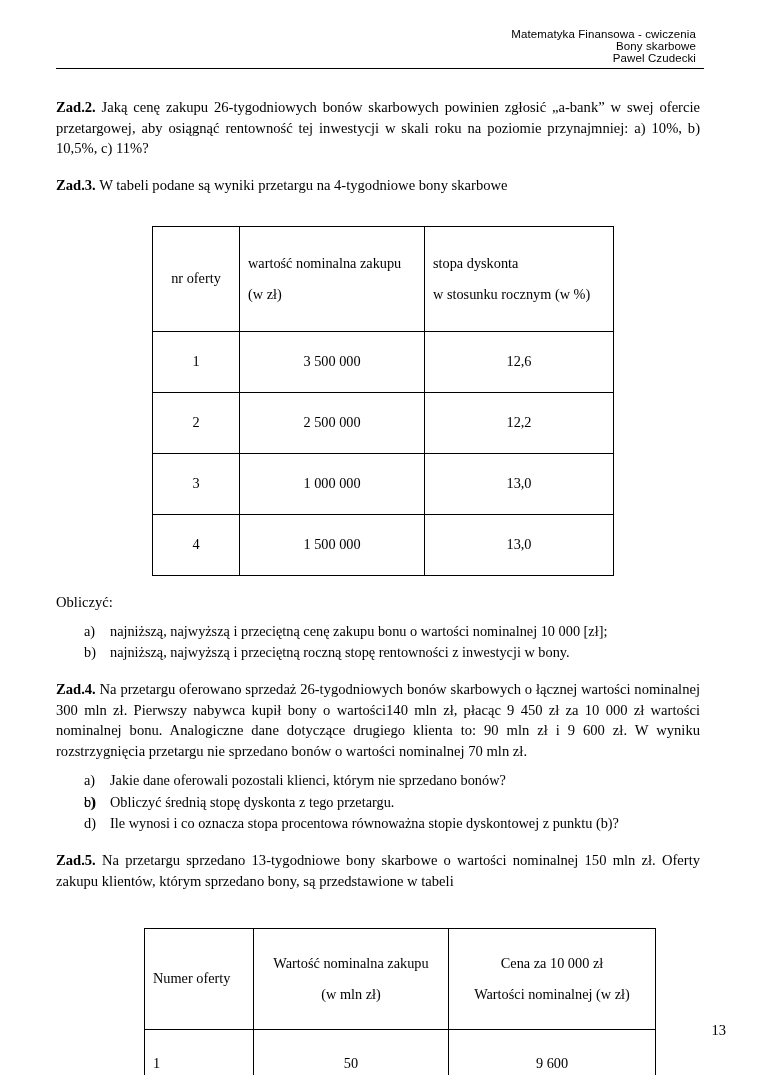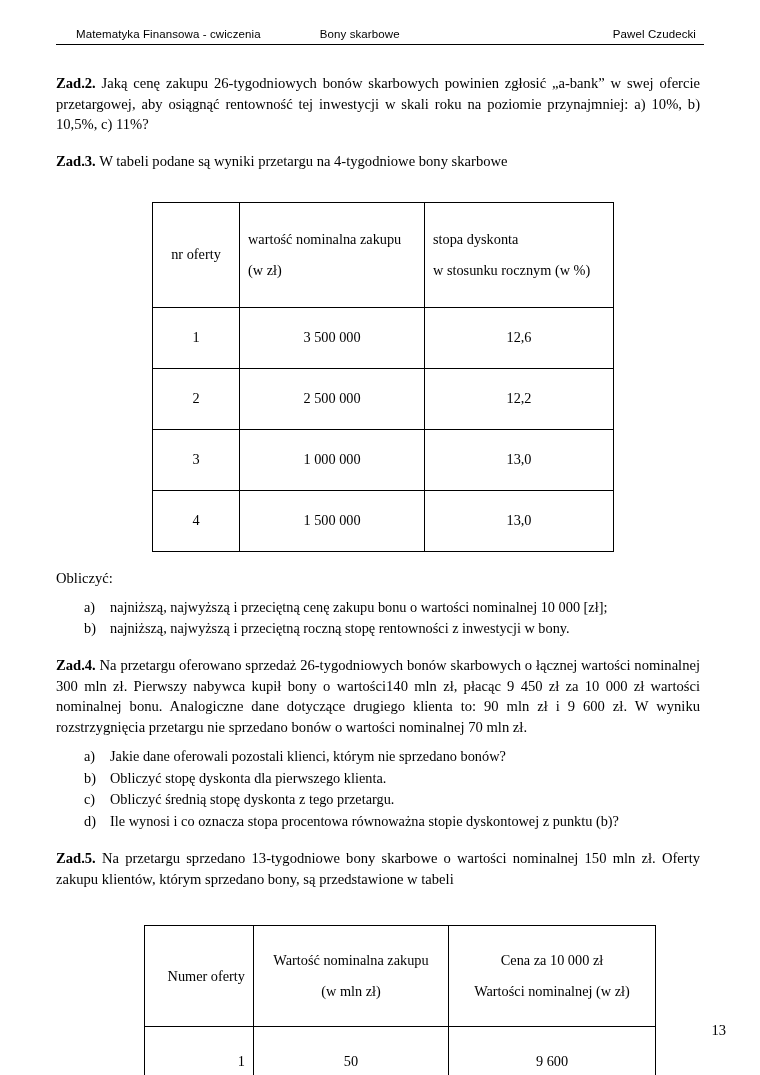--- a/index.html
+++ b/index.html
@@ -22,25 +22,26 @@
   .content {
     position: absolute;
     left: 56px;
     top: 28px;
     width: 648px;
   }
   
   .header {
     display: flex;
     justify-content: space-between;
-    align-items: flex-start;
+    align-items: flex-end;
     font-family: "Liberation Sans", sans-serif;
     font-size: 11.5px;
     letter-spacing: 0.1px;
     padding: 0 8px 4px 20px;
+    flex-direction: column;
   }
   .header .h-left { flex: 0 0 auto; }
   .header .h-mid  { flex: 0 0 auto; margin-left: 48px; padding-left: 11px;}
   .header .h-right{ flex: 0 0 auto; margin-left: auto;}
   .header-rule {
     border-bottom: 1.1px solid #000;
     margin: 0 0 0 0;
     width: 648px;
   }
   
@@ -93,21 +94,21 @@
 
   
   table.t1 td.c1 { width: 70px;  text-align: center; }
   table.t1 td.c2 { width: 168px; }
   table.t1 td.c3 { width: 172px; }
   table.t1 td.c2.num, table.t1 td.c3.num { text-align: center; }
   table.t1 tr.hdr td { height: 74px; }
   table.t1 tr.row td { height: 30px; }
 
   
-  table.t2 td.c1 { width: 92px;  text-align: right; }
+  table.t2 td.c1 { width: 92px;  text-align: left; }
   table.t2 td.c2 { width: 178px; text-align: center;}
   table.t2 td.c3 { width: 190px; text-align: center;}
   table.t2 tr.hdr td { height: 70px; }
   table.t2 tr.row td { height: 38px; }
   .gap-num span.g { display:inline-block; width: 14px; }
 
   
   .page-number {
     position: absolute;
     right: 34px;
@@ -194,21 +195,20 @@
       <span>Na przetargu oferowano sprzedaż 26-tygodniowych bonów skarbowych o łącznej wartości nominalnej 300 mln zł. Pierwszy nabywca kupił bony o wartości140 mln zł, płacąc 9 450 zł za 10 000 zł wartości nominalnej bonu. Analogiczne dane dotyczące drugiego klienta to: 90 mln zł i 9 600 zł. W wyniku rozstrzygnięcia przetargu nie sprzedano bonów o wartości nominalnej 70 mln zł.</span>
     </p>
 
     <ol class="alpha">
       <li>
         <span class="marker">a)</span>
         <span>Jakie dane oferowali pozostali klienci, którym nie sprzedano bonów?</span>
       </li>
       <li>
         <span class="marker">b)</span>
-        <span>Obliczyć stopę dyskonta dla pierwszego klienta.</span>
       </li>
       <li>
         <span class="marker">c)</span>
         <span>Obliczyć średnią stopę dyskonta z tego przetargu.</span>
       </li>
       <li>
         <span class="marker">d)</span>
         <span>Ile wynosi i co oznacza stopa procentowa równoważna stopie dyskontowej z punktu (b)?</span>
       </li>
     </ol>

